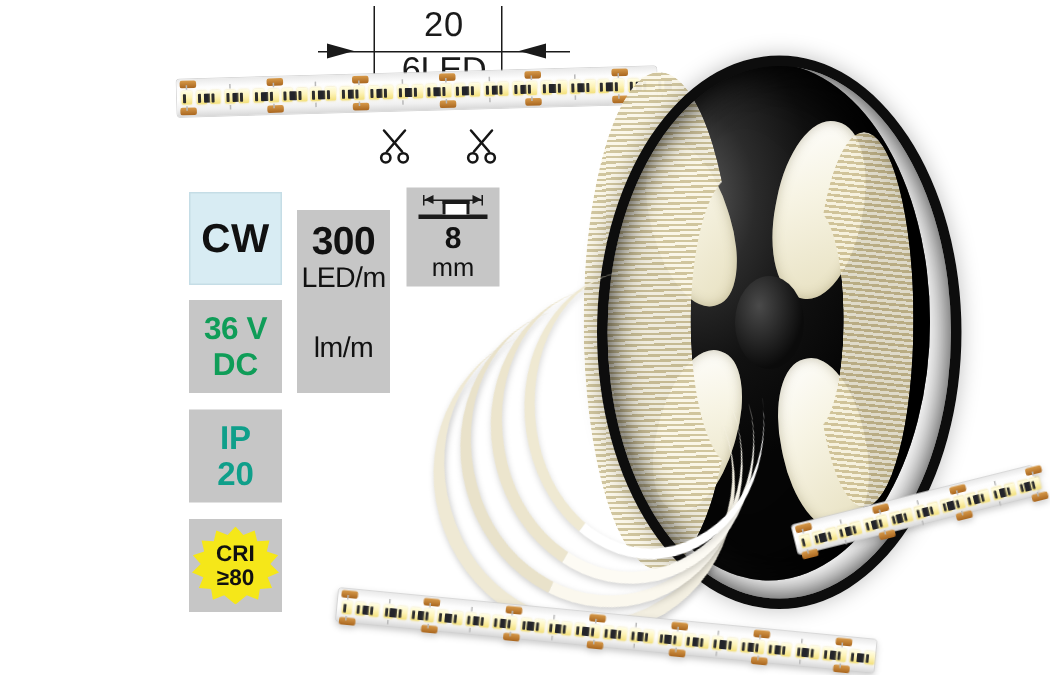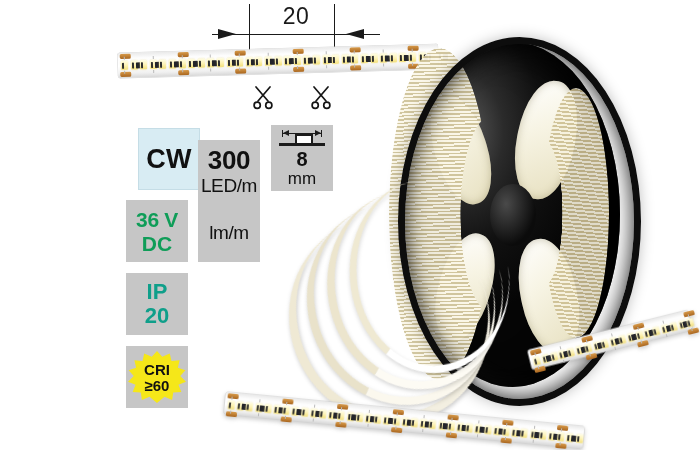--- a/index.html
+++ b/index.html
@@ -141,20 +141,21 @@
 
 <div class="stage">
 
   <div class="dim-callout">
     <div class="dim-ext l"></div>
     <div class="dim-ext r"></div>
     <div class="dim-line"></div>
     <div class="arrow a1"></div>
     <div class="arrow a2"></div>
     <div class="dim-val">20</div>
+    <div class="dim-sub">6LED</div>
   </div>
 
   <svg class="sciss s1" viewBox="0 0 22 26">
     <g stroke="#161616" stroke-width="1.7" fill="none" stroke-linecap="round">
       <line x1="4" y1="2" x2="16" y2="16"></line>
         <line x1="18" y1="2" x2="6" y2="16"></line>
       <circle cx="5.2" cy="20.2" r="3.1"></circle>
         <circle cx="16.8" cy="20.2" r="3.1"></circle>
     </g>
   </svg>
@@ -255,21 +256,21 @@
         <div class="led" style="left: 310.2px;"></div>
         <div class="led" style="left: 319.8px;"></div>
         <div class="res" style="left: 324.792px;"></div>
         <div class="tick" style="left: 322.8px; top: 4px;"></div>
         <div class="tick" style="left: 322.8px; top: 18px;"></div>
       </div>
   </div>
 
   <div class="badges">
 
-    <div class="badge cw" style="left:12px;top:0">
+    <div class="badge cw" style="left:0;top:0">
       <div class="cw-txt">CW</div>
     </div>
 
     <div class="badge" style="left:72px;top:12px">
       <div class="b-l1">300</div>
       <div class="b-l2">LED/m</div>
     </div>
 
     <div class="badge" style="left:145px;top:-3px;height:66px">
       <div class="wdraw">
@@ -295,21 +296,21 @@
     </div>
 
     <div class="badge" style="left:0;top:145px">
       <div class="ip1 teal">IP</div>
       <div class="ip2 teal">20</div>
     </div>
 
     <div class="badge" style="left:0;top:218px">
       <div class="star">
         <div class="cri1">CRI</div>
-        <div class="cri2">≥60</div>
+        <div class="cri2">≥80</div>
       </div>
     </div>
   </div>
 
   <div class="reel-wrap">
 
     <div class="reel">
       <div class="reel-body"></div>
       <div class="win w1"></div>
       <div class="win w2"></div>

